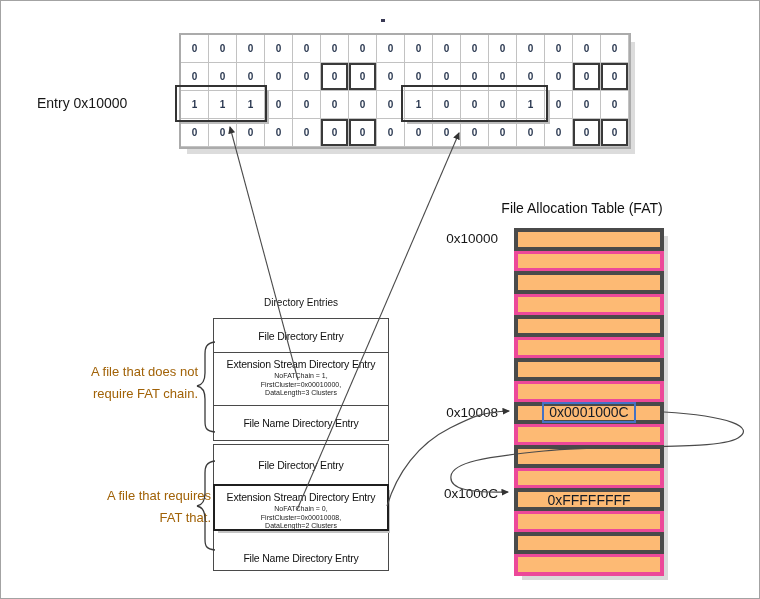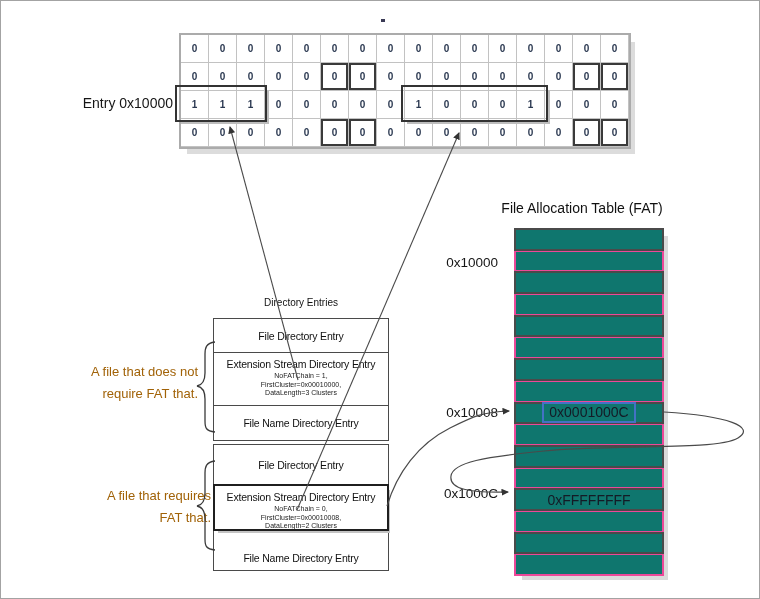--- a/index.html
+++ b/index.html
@@ -11,21 +11,21 @@
     font-family:"Liberation Sans", sans-serif;
     color:#1a1a1a;
     overflow:hidden;
   }
   .abs{position:absolute;}
 
   
   .dot{left:380px;top:18px;width:4px;height:3px;background:#3a3a55;}
 
   
-  .entry-label{left:36px;top:94px;width:136px;text-align:right;font-size:14px;color:#161616;}
+  .entry-label{left:36px;top:94px;width:136px;text-align:left;font-size:14px;color:#161616;}
   .bitmap{
     left:178px;top:32px;
     display:grid;
     grid-template-columns:repeat(16,28px);
     grid-template-rows:repeat(4,28px);
     border:2px solid #ababab;
     background:#fff;
     box-shadow:6px 7px 0 -2px #dcdcdc;
   }
   .bitmap .cell{
@@ -87,35 +87,35 @@
   .fat-title{left:470px;top:199px;width:222px;text-align:center;font-size:14px;color:#111;}
   .fat-table{
     left:513px;top:227px;width:150px;
     box-shadow:6px 6px 0 -2px #dadada;
   }
   .fat-row{
     position:relative;
     box-sizing:border-box;
     height:22.7px;
     margin-top:-1px;
-    border:2px solid #ec4899;
-    background:#0f766e;
+    border:4px solid #ec4899;
+    background:#fdba74;
     display:flex;align-items:center;justify-content:center;
     font-size:14px;color:#141b26;
   }
   .fat-row:first-child{margin-top:0;}
   .fat-row.dark{border-color:#4a4a4a;z-index:2;}
   .fat-val{white-space:nowrap;}
   .fat-val.boxed{
     border:2px solid #4472C4;
     padding:0 5px;
     line-height:17px;
   }
   .fat-addr{width:72px;text-align:right;font-size:13.5px;color:#161616;}
-  .fat-addr0{left:425px;top:230px;margin-top:24px;}
+  .fat-addr0{left:425px;top:230px;}
   .fat-addr8{left:425px;top:404px;}
   .fat-addr12{left:425px;top:485px;}
 
   
   .overlay{position:absolute;left:0;top:0;width:758px;height:597px;pointer-events:none;z-index:40;}
 </style>
 </head>
 <body>
 
 <div class="canvas">
@@ -187,21 +187,21 @@
       <div class="cell">0</div>
       <div class="cell">0</div>
       <div class="cell emph">0</div>
       <div class="cell emph">0</div>
     </div>
   <div class="abs hl hl1"></div>
   <div class="abs hl hl2"></div>
 
   <div class="abs caption caption1">
     <div>A file that does not</div>
-    <div>require FAT that.</div>
+    <div>require FAT chain.</div>
   </div>
   <div class="abs caption caption2">
     <div>A file that requires</div>
     <div>FAT that.</div>
   </div>
 
   <div class="abs dir-title">Directory Entries</div>
 
   <div class="abs dir-group dir-group1">
     <div class="dir-row r1">

